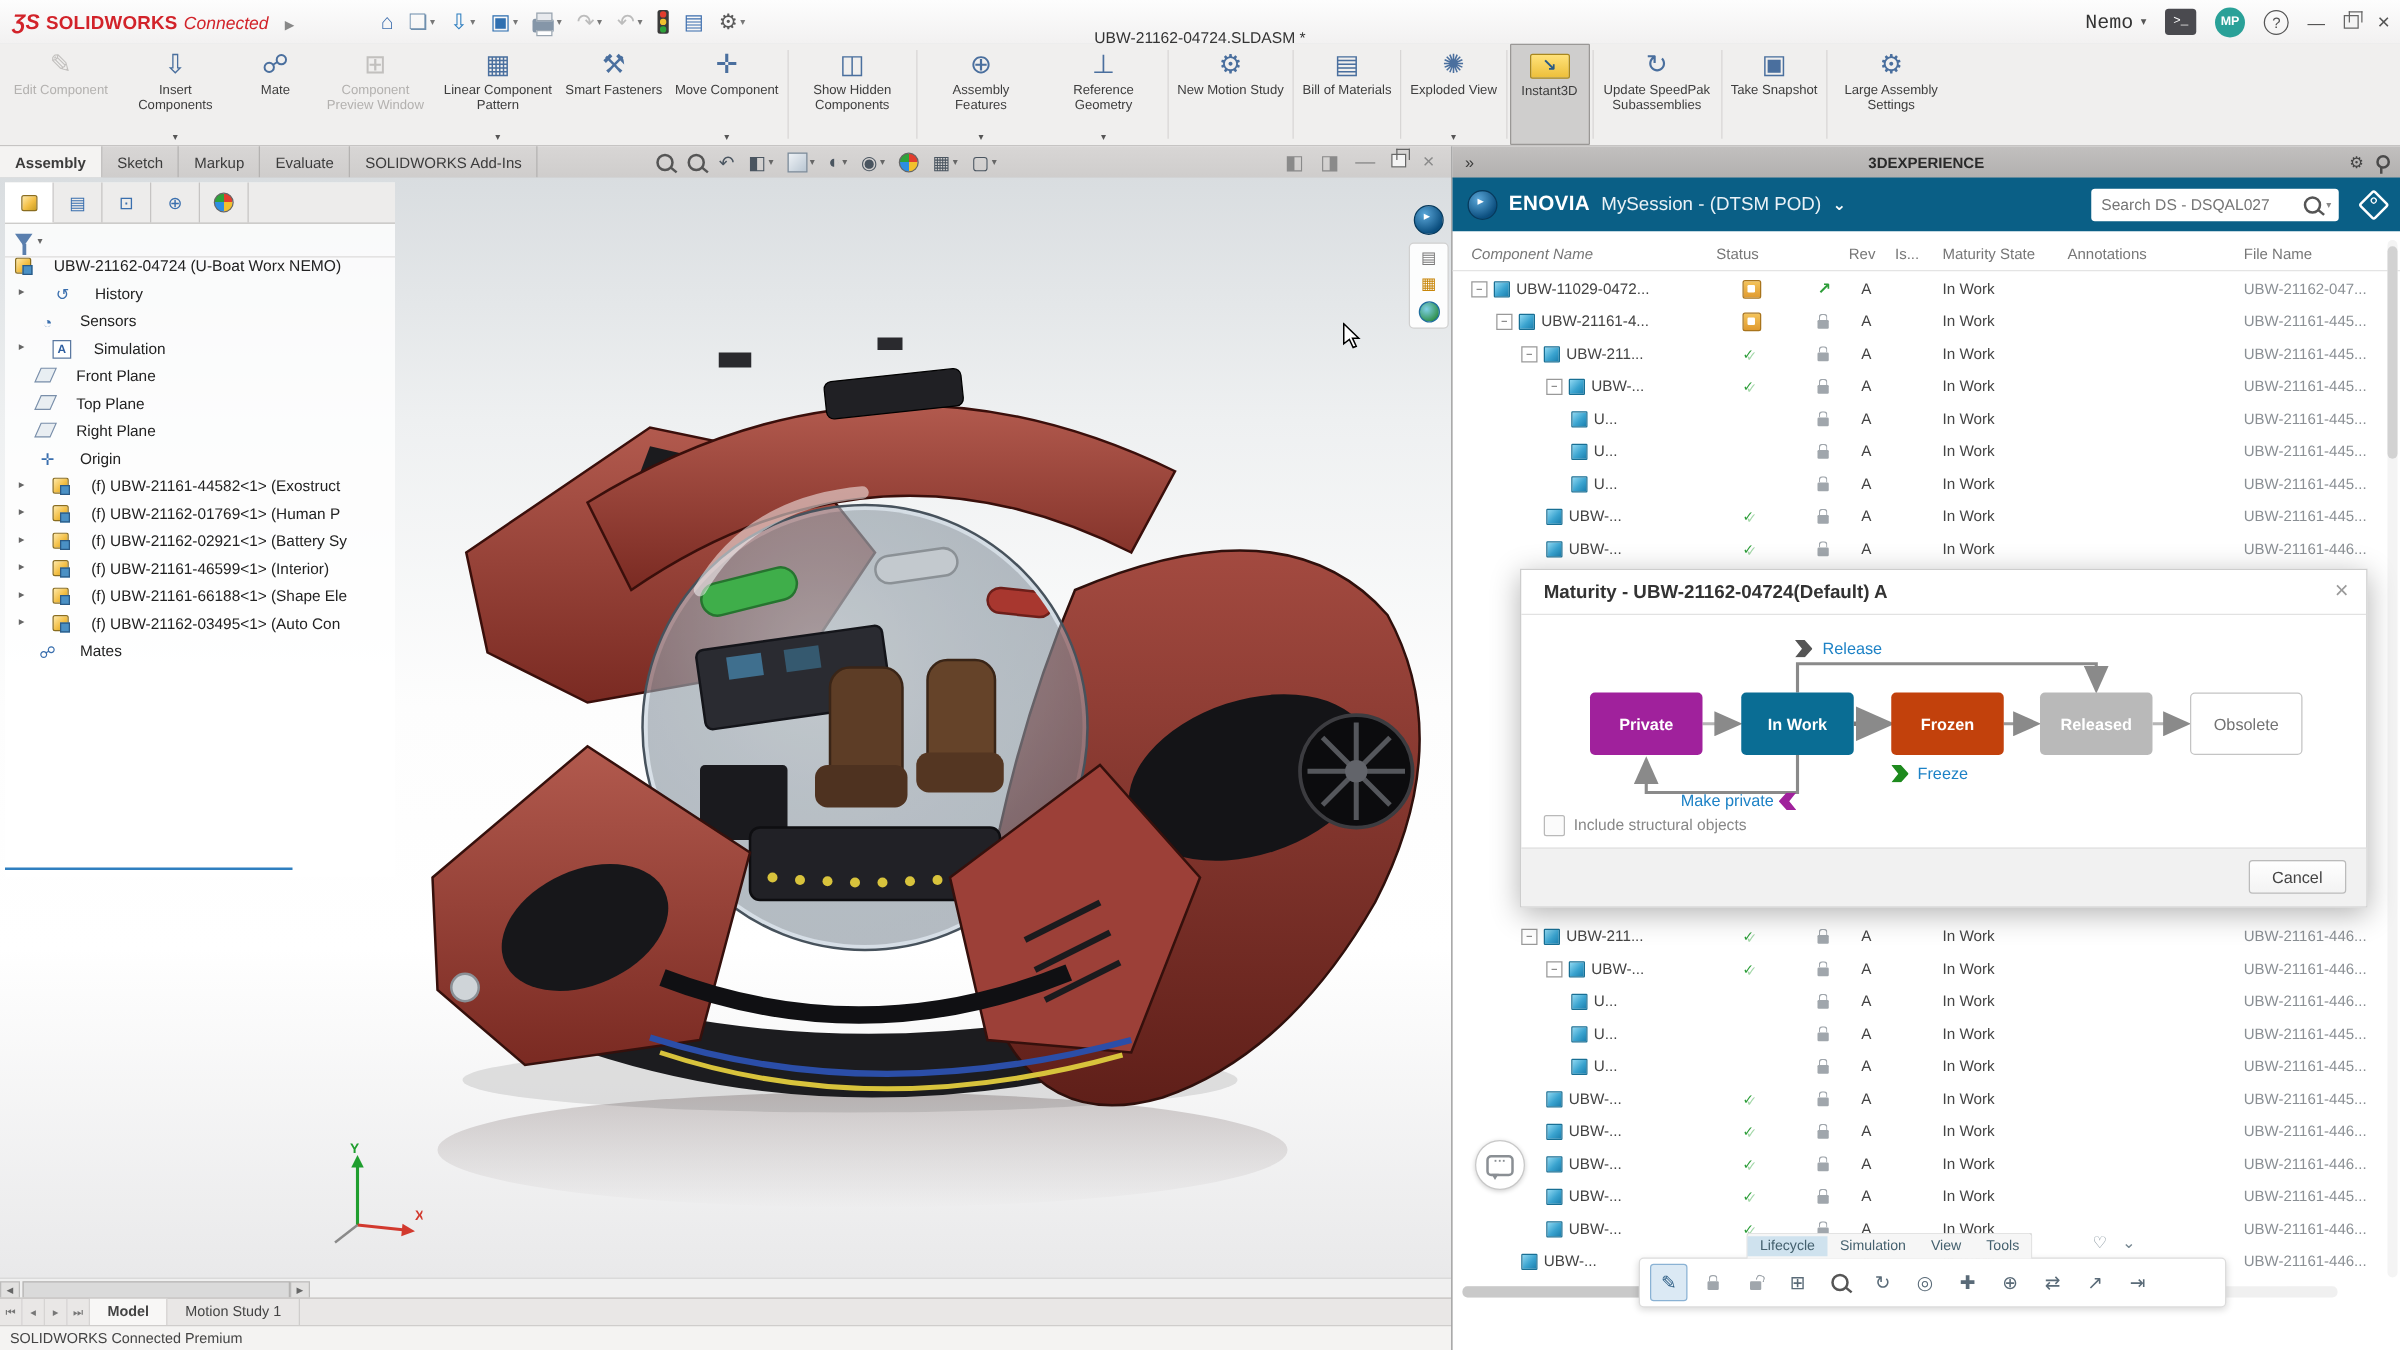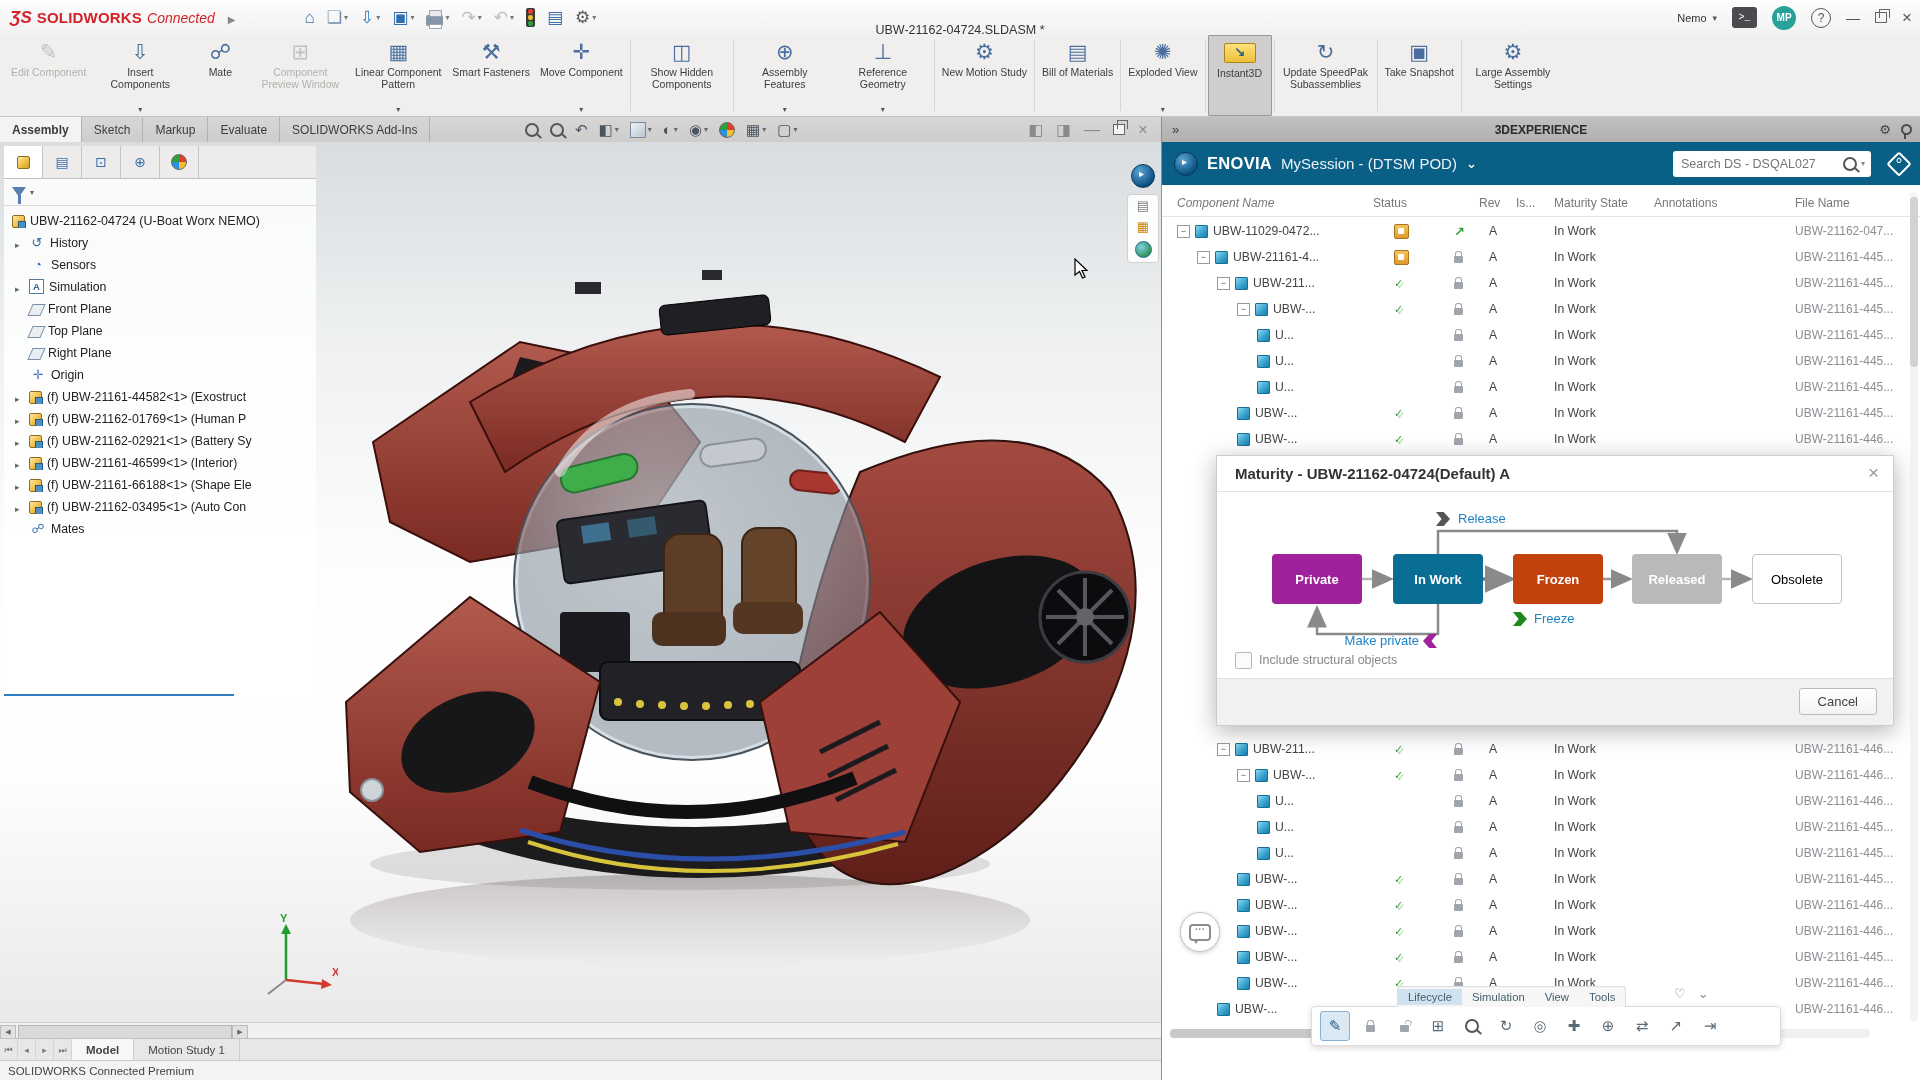--- a/index.html
+++ b/index.html
@@ -14,21 +14,21 @@
   .brand .bn{font-weight:bold;font-size:15px;letter-spacing:.2px;}
   .brand .bs{font-style:italic;font-size:14px;}
   .brand .bx{color:#888;font-size:10px;margin-left:8px;}
   #quick-tools{display:flex;align-items:center;gap:4px;margin-left:55px;}
   .qt{display:flex;align-items:center;gap:2px;padding:2px 4px;border-radius:3px;cursor:default;}
   .qt .glyph{font-size:17px;line-height:18px;}
   .qt .dd{font-size:8px;color:#777;}
   #doc-title{position:absolute;left:0;right:0;top:12px;height:35px;display:flex;align-items:center;justify-content:center;
              font-size:12.5px;color:#333;pointer-events:none;}
   #tb-right{position:absolute;right:8px;top:0;height:35px;display:flex;align-items:center;gap:15px;}
-  #tb-right .uname{font-size:11px;color:#333;}
+  #tb-right .uname{font-size:16px;color:#333;font-family:Liberation Mono, monospace;}
   .term{width:25px;height:21px;background:#4a4a4f;border-radius:3px;color:#fff;font-size:10px;
         font-family:"Liberation Mono",monospace;display:flex;align-items:center;justify-content:center;}
   .avatar{width:24px;height:24px;border-radius:50%;background:#2aa198;color:#fff;font-size:10px;font-weight:bold;
           display:flex;align-items:center;justify-content:center;}
   .helpc{width:18px;height:18px;border:1.6px solid #555;border-radius:50%;font-size:12px;display:flex;align-items:center;justify-content:center;color:#555;}
   .winbtn{font-size:14px;color:#555;}
   .restore-ic{width:10px;height:9px;border:1.5px solid #666;position:relative;display:inline-block;background:#f4f4f4;}
   .restore-ic::before{content:'';position:absolute;left:2.5px;top:-4.5px;width:9px;height:8px;border:1.5px solid #666;border-bottom:none;}
   
   #ribbon{position:absolute;left:0;top:35px;width:1920px;height:82px;background:#f0efee;border-bottom:1px solid #c6c4c3;
@@ -60,21 +60,21 @@
             background:linear-gradient(#d9dde0 0%,#eef0f1 22%,#fdfdfd 48%,#ffffff 70%,#e9e9ea 100%);}
   #model-svg{position:absolute;left:0;top:0;}
   
   #treepanel{position:absolute;left:4px;top:4px;width:312px;height:556px;background:rgba(255,255,255,0.82);}
   #tree-tabs{display:flex;height:32px;border-bottom:1px solid #c2c0bf;background:rgba(235,234,233,.9);}
   .ttab{width:38px;display:flex;align-items:center;justify-content:center;border-right:1px solid #c6c4c3;cursor:default;}
   .ttab.active{background:#fff;}
   #filter-row{height:26px;display:flex;align-items:center;gap:4px;padding-left:8px;border-bottom:1px solid #dddcdb;}
   .funnel{width:0;height:0;border-left:7px solid transparent;border-right:7px solid transparent;border-top:10px solid #5a7fae;position:relative;}
   .funnel::after{content:'';position:absolute;left:-1.5px;top:-2px;width:3px;height:9px;background:#5a7fae;}
-  .trow{display:flex;align-items:flex-end;gap:5px;height:22px;padding-left:26px;font-size:12.3px;color:#222;white-space:nowrap;overflow:hidden;cursor:default;}
+  .trow{display:flex;align-items:flex-start;gap:18px;height:22px;padding-left:26px;font-size:12.3px;color:#222;white-space:nowrap;overflow:hidden;cursor:default;}
   .trow.root{padding-left:8px;font-size:12.5px;}
   .tarrow{color:#666;font-size:9px;width:9px;margin-left:-15px;}
   .ti{width:16px;display:flex;align-items:center;justify-content:center;font-size:13px;color:#3a6fae;flex:0 0 16px;}
   .ycube{width:13px;height:13px;display:inline-block;background:linear-gradient(135deg,#ffe9a8 0%,#f3bf45 55%,#c99e23 100%);
          border:1px solid #8a6d1f;border-radius:2px;position:relative;box-sizing:border-box;}
   .ycube.comp::after{content:'';position:absolute;right:-2px;bottom:-2px;width:6px;height:6px;background:#4a90c4;border:1px solid #2a5a86;}
   .iplane{width:11px;height:10px;border:1px solid #7a8faa;transform:skewX(-24deg);display:inline-block;background:rgba(190,205,220,.3);}
   .abox{width:13px;height:13px;border:1px solid #5a78a0;color:#2f5fa0;font-size:9.5px;font-weight:bold;display:inline-flex;
         align-items:center;justify-content:center;background:#fff;}
   #tree-underline{position:absolute;left:0;top:548px;width:230px;height:2px;background:#2f7fc0;}
@@ -170,21 +170,21 @@
           box-shadow:0 5px 22px rgba(0,0,0,.3);z-index:40;}
   #dlg-title{position:absolute;left:0;top:0;width:100%;height:36px;border-bottom:1px solid #e2e2e2;display:flex;align-items:center;box-sizing:border-box;padding:0 18px;}
   #dlg-title .t{font-weight:bold;font-size:15px;color:#333;}
   #dlg-close{position:absolute;right:14px;top:6px;font-size:19px;color:#9a9a9a;}
   .stbox{position:absolute;top:98px;width:90px;height:50px;border-radius:4px;display:flex;align-items:center;justify-content:center;
          font-size:13px;font-weight:bold;color:#fff;box-sizing:border-box;}
   .st-private{background:#a0219c;}
   .st-inwork{background:#0a6d94;}
   .st-frozen{background:#c2410c;}
   .st-released{background:#b9b9b9;}
-  .st-obsolete{background:#fff;border:1px solid #c4c4c4;color:#000000;font-weight:normal;}
+  .st-obsolete{background:#fff;border:1px solid #c4c4c4;color:#737373;font-weight:normal;}
   .dlbl{position:absolute;font-size:13px;color:#1d82c6;white-space:nowrap;}
   .chev{width:14px;height:14px;position:absolute;clip-path:polygon(0 0,55% 0,100% 50%,55% 100%,0 100%,40% 50%);}
   #dlg-check{position:absolute;left:18px;top:196px;width:15px;height:15px;border:1px solid #b9b9b9;background:#fbfbfb;border-radius:2px;}
   #dlg-checklbl{position:absolute;left:42px;top:197px;font-size:12.5px;color:#888;}
   #dlg-footer{position:absolute;left:0;bottom:0;width:100%;height:47px;background:#f1f1f1;border-top:1px solid #e0e0e0;box-sizing:border-box;}
   #dlg-cancel{position:absolute;right:16px;top:9px;padding:5px 18px;background:linear-gradient(#fff,#f3f3f3);
               border:1px solid #bbb;border-radius:3px;font-size:13px;color:#444;}
   
   .traffic{width:9px;height:19px;background:#3a3a3a;border-radius:2px;display:flex;flex-direction:column;align-items:center;justify-content:space-evenly;}
   .traffic i{width:4.5px;height:4.5px;border-radius:50%;display:block;}

